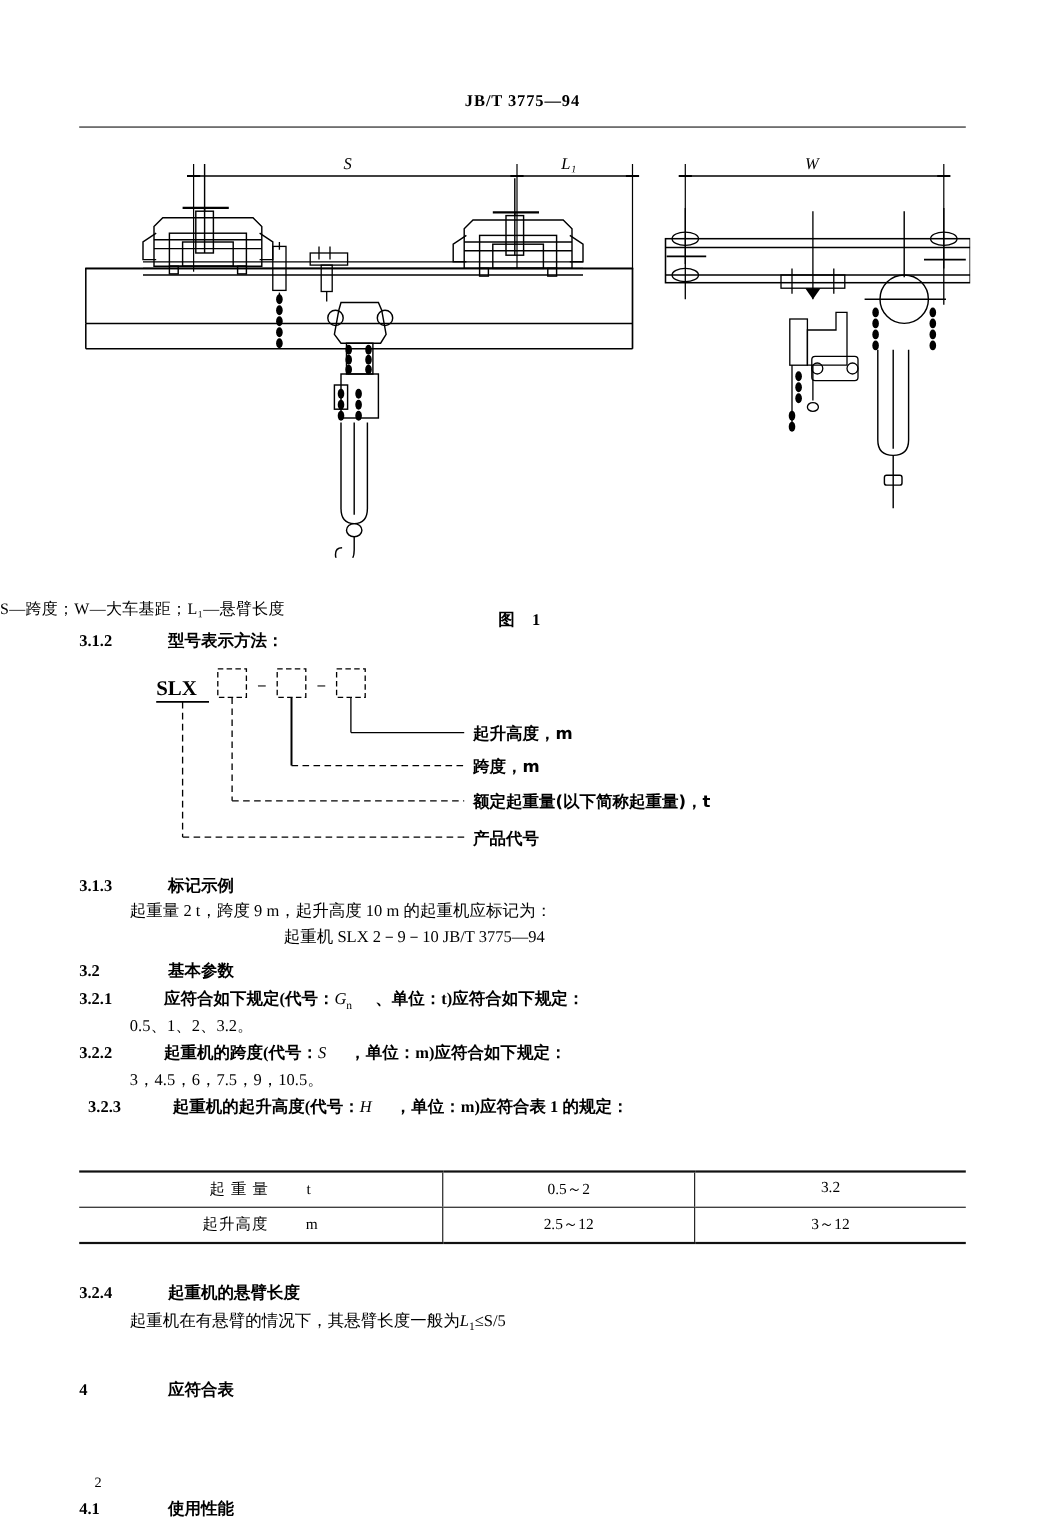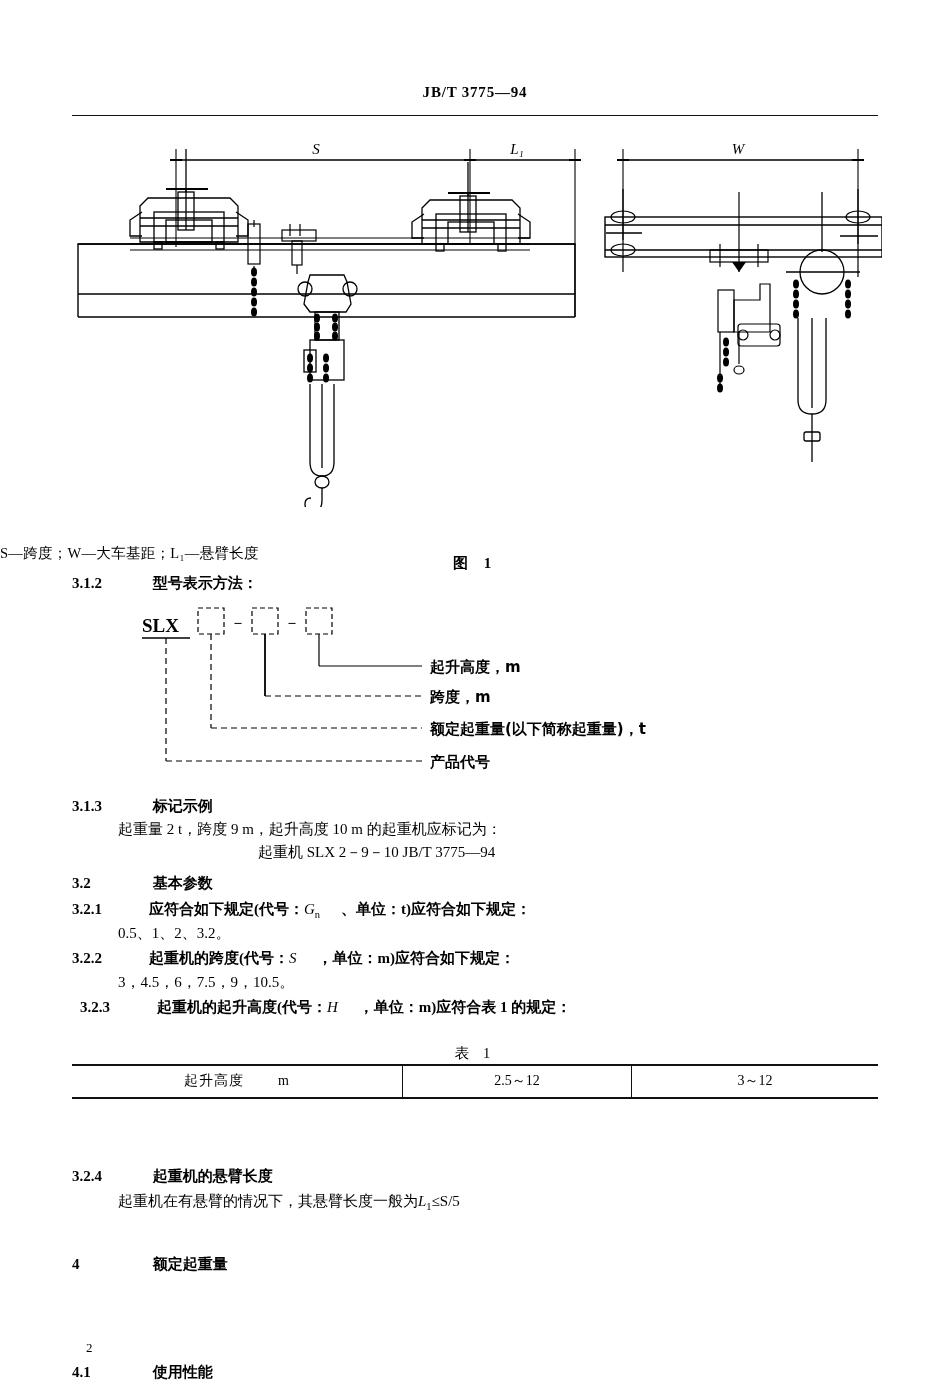--- a/index.html
+++ b/index.html
@@ -347,45 +347,51 @@
 
   <div class="clause" style="left:72px;top:947px;">
     <span class="num" style="width:56px">3.2.2</span><span class="ttl">起重机的跨度(代号：</span><em class="v">S</em><span class="ttl">，单位：m)应符合如下规定：</span>
   </div>
   <div class="clause" style="left:118px;top:971px;">3，4.5，6，7.5，9，10.5。</div>
 
   <div class="clause" style="left:80px;top:996px;">
     <span class="num" style="width:56px">3.2.3</span><span class="ttl">起重机的起升高度(代号：</span><em class="v">H</em><span class="ttl">，单位：m)应符合表 1 的规定：</span>
   </div>
 
-  <div class="tbl-cap">表 1</div>
 
   <table class="t1">
     <tbody>
+        <tr class="r">
+      <td class="c1">
+        <span>起 重 量</span><span class="sp"></span><span>t</span>
+      </td>
+      <td class="c2">0.5～2</td>
+      <td class="c3">3.2</td>
+    </tr>
     <tr>
       <td class="c1">
         <span>起升高度</span><span class="sp"></span><span>m</span>
       </td>
       <td class="c2">2.5～12</td>
       <td class="c3">3～12</td>
     </tr>
   </tbody>
     </table>
 
   <div class="clause" style="left:72px;top:1165px;">
     <span class="num" style="width:56px">3.2.4</span>
     <span class="ttl">起重机的悬臂长度</span>
   </div>
   <div class="clause" style="left:118px;top:1190px;">
     <span>起重机在有悬臂的情况下，其悬臂长度一般为</span><em class="v">L</em><sub>1</sub><span>≤S/5</span>
   </div>
 
   <div class="clause" style="left:72px;top:1253px;">
     <span class="num" style="width:56px">4</span>
-    <span class="ttl">额定起重量</span>
+    <span class="ttl">应符合表</span>
   </div>
   <div class="clause" style="left:72px;top:1361px;">
     <span class="num" style="width:56px">4.1</span>
     <span class="ttl">使用性能</span>
   </div>
 
   <div class="pg-no">2</div>
 
 </div>
 

